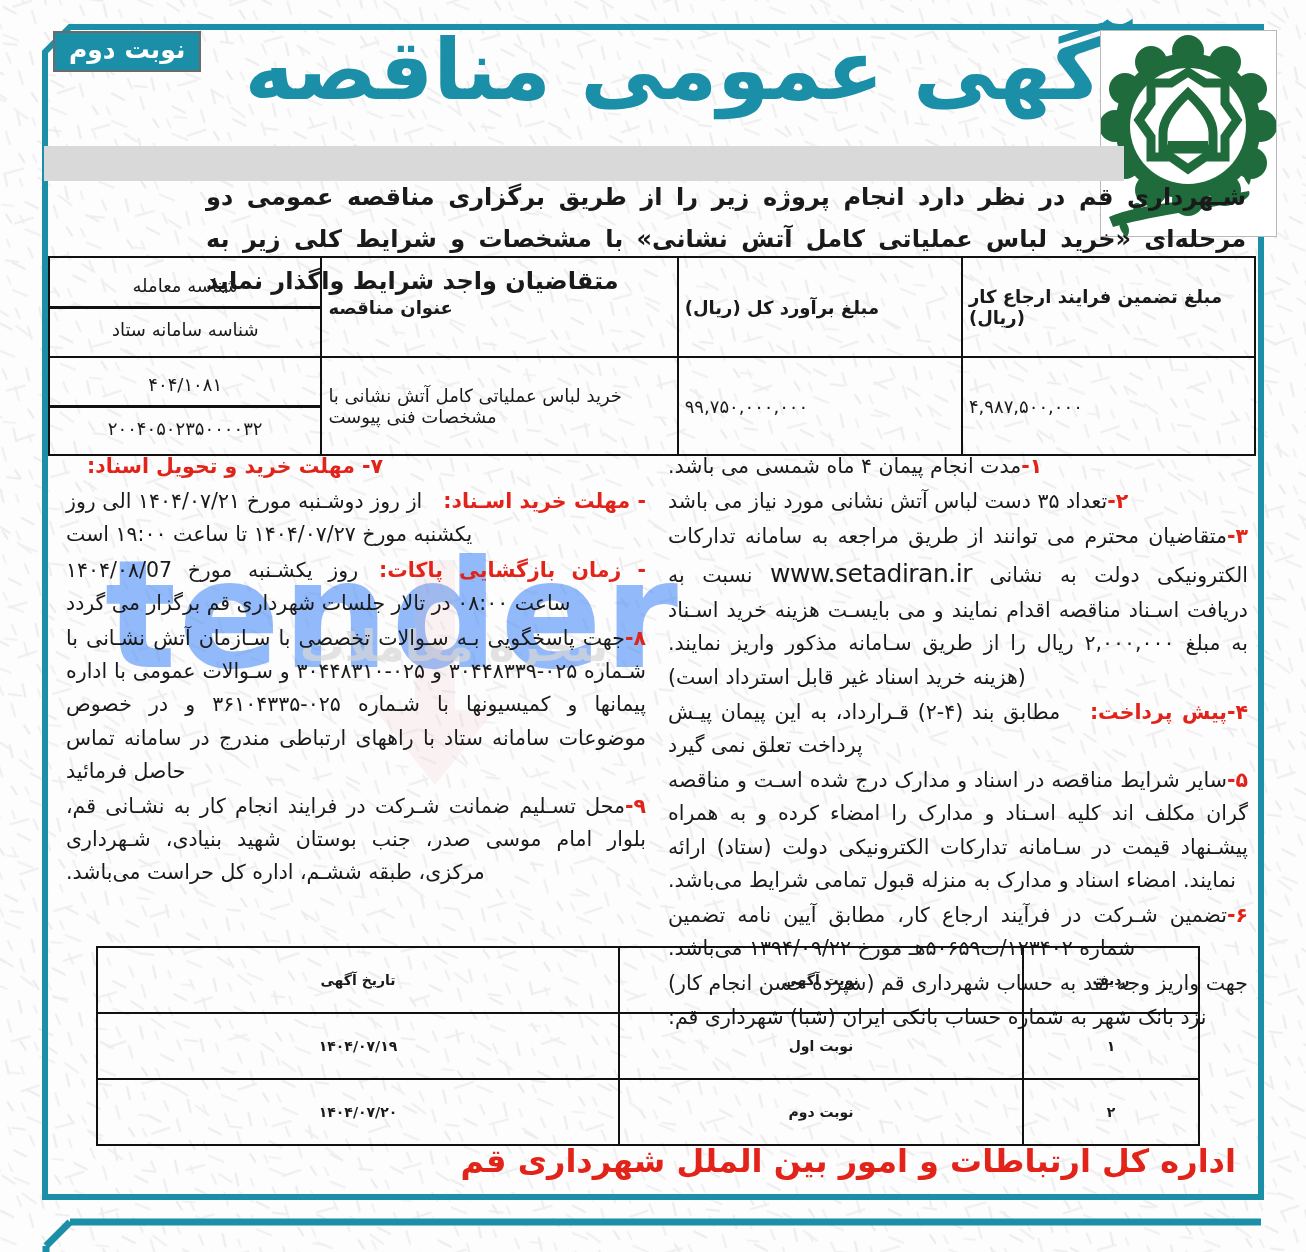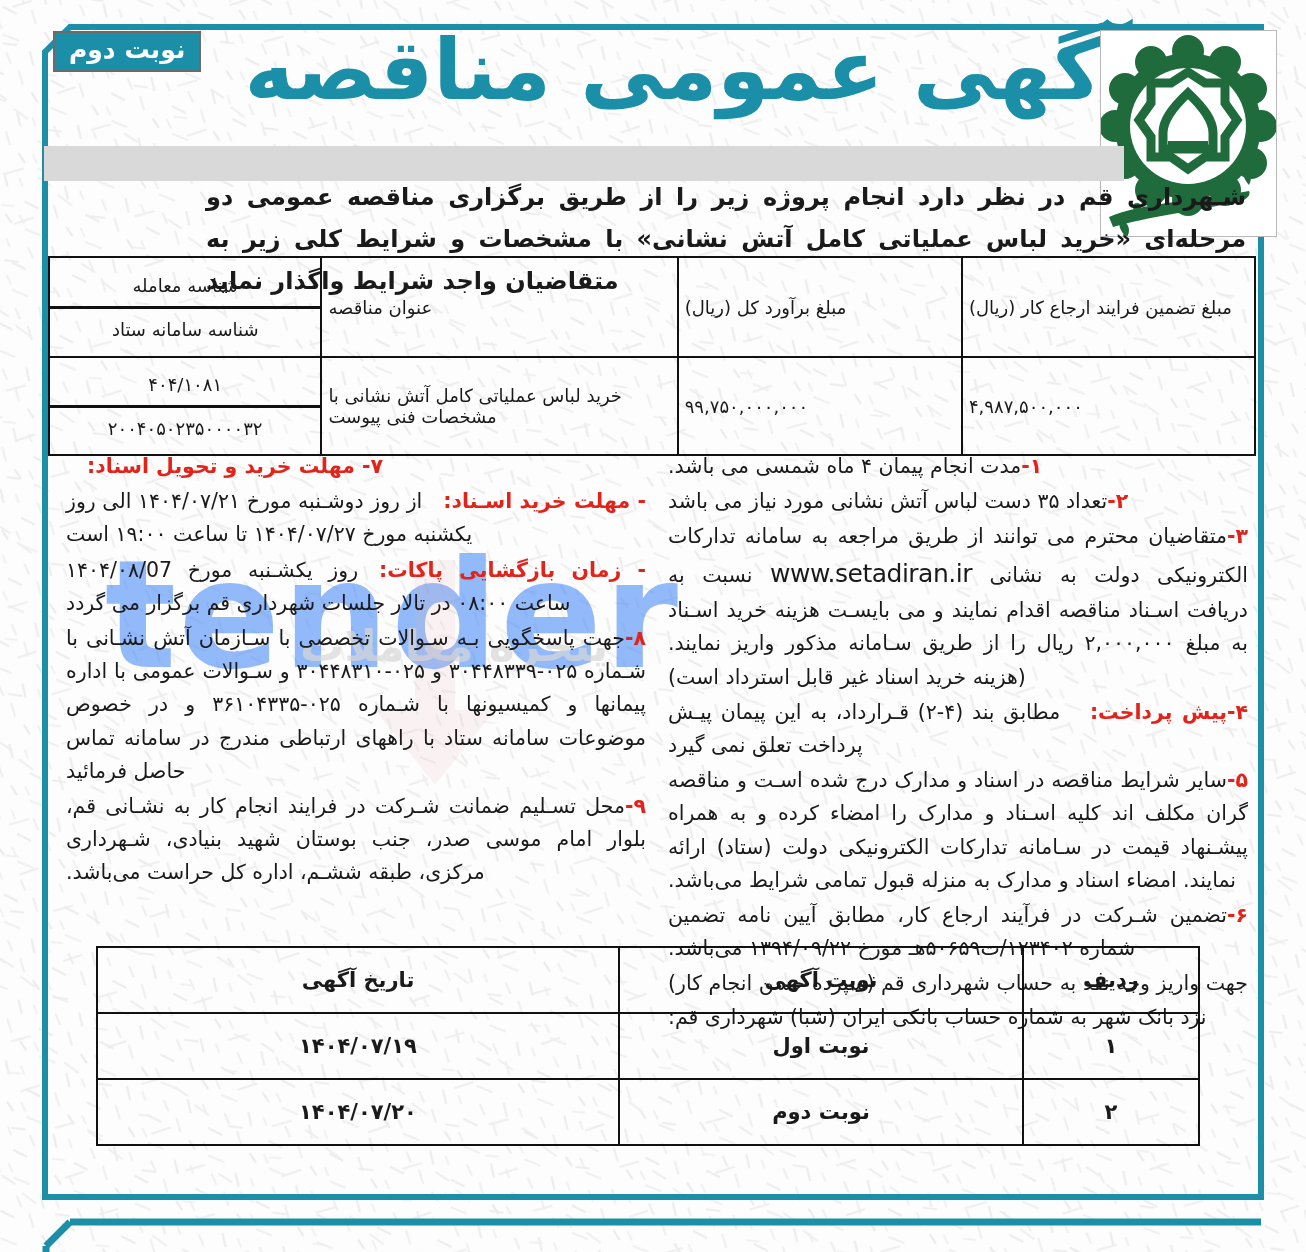--- a/index.html
+++ b/index.html
@@ -101,21 +101,21 @@
     width:1208px;
     border-collapse:collapse;
     direction:rtl;
   }
   .tbl1 td{
     border:2px solid #111;
     text-align:left;vertical-align:middle;
     font-size:18px;
     padding:8px 6px;
   }
-  .tbl1 .hd{height:82px;font-weight:normal;}
+  .tbl1 .hd{height:82px;font-weight:bold;}
   .tbl1 .bd{height:80px;}
   .tbl1 .split{padding:0;border:2px solid #111;}
   .tbl1 .split div{
     height:41px;line-height:41px;
     display:flex;align-items:center;justify-content:center;
     font-size:18px;
   }
   .tbl1 .split div:first-child{border-bottom:3px solid #111;}
 
   
@@ -143,21 +143,21 @@
 
   
   .tbl2{
     position:absolute;left:96px;top:946px;
     width:1104px;
     border-collapse:collapse;direction:rtl;
   }
   .tbl2 td{
     border:2px solid #111;
     text-align:center;vertical-align:middle;
-    font-size:21px;font-weight:bold;
+    font-size:14px;font-weight:bold;
     height:62px;
   }
   .tbl2 .h{height:64px;}
 
   
   .footer{
     position:absolute;right:70px;top:1142px;
     width:1150px;text-align:right;direction:rtl;
     color:#e2231a;font-weight:bold;font-size:32px;
   }
@@ -335,14 +335,15 @@
       <td>۱۴۰۴/۰۷/۱۹</td>
     </tr>
     <tr>
       <td>۲</td>
       <td>نوبت دوم</td>
       <td>۱۴۰۴/۰۷/۲۰</td>
     </tr>
   </tbody>
     </table>
 
+  <div class="footer">اداره کل ارتباطات و امور بین الملل شهرداری قم</div>
 
 </div>
 
 </body></html>

